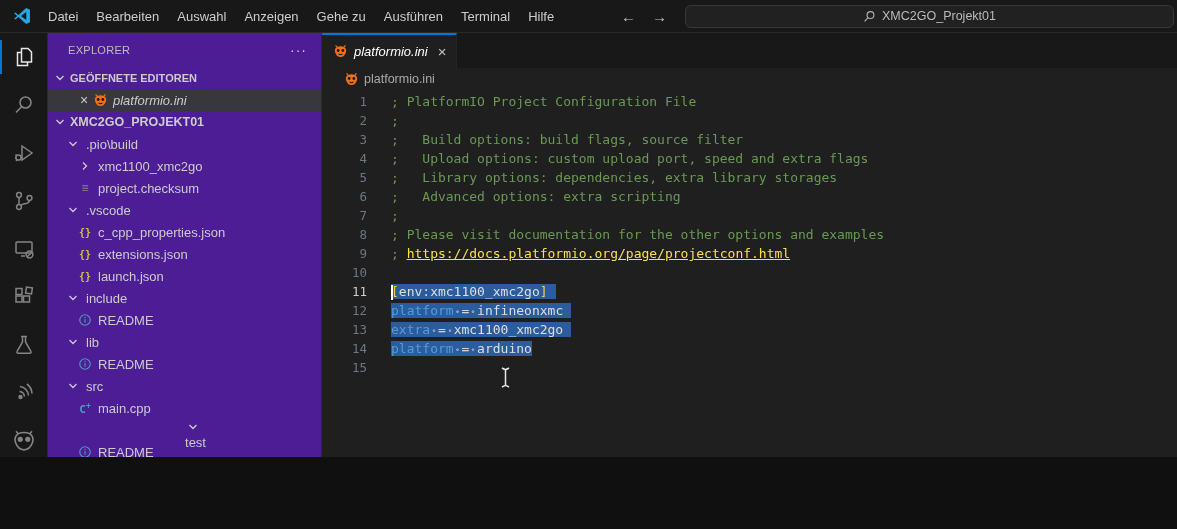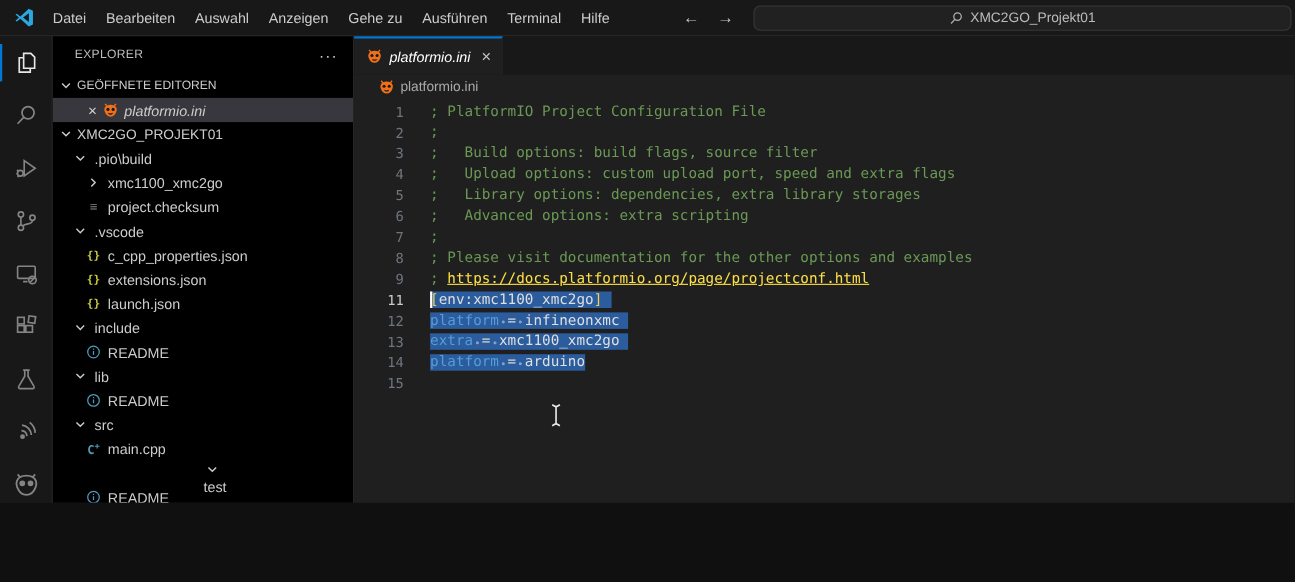--- a/index.html
+++ b/index.html
@@ -23,27 +23,27 @@
 
   
   .activitybar{width:48px;background:#181818;border-right:1px solid #2b2b2b;
                display:flex;flex-direction:column;align-items:center;flex:none;}
   .ab-item{width:48px;height:48px;display:flex;align-items:center;justify-content:center;
            color:#848484;position:relative;}
   .ab-item.active{color:#e7e7e7;}
   .ab-item.active::before{content:"";position:absolute;left:0;top:7px;bottom:7px;width:2px;background:#0078d4;}
 
   
-  .sidebar{width:274px;background:#000000;border-right:1px solid #2b2b2b;flex:none;
+  .sidebar{width:274px;background:#4c1d95;border-right:1px solid #2b2b2b;flex:none;
            font-size:13px;overflow:hidden;}
   .sb-title{height:34px;display:flex;align-items:center;padding:0 14px 0 20px;
             font-size:11px;color:#bdbdbd;letter-spacing:.3px;}
   .sb-dots{margin-left:auto;color:#d0d0d0;font-size:14px;letter-spacing:1px;line-height:8px;}
   .sec-hdr{height:22px;display:flex;align-items:center;padding-left:4px;gap:2px;
-           font-size:11px;font-weight:normal;color:#cccccc;}
+           font-size:11px;font-weight:bold;color:#cccccc;}
   .row{height:22px;display:flex;align-items:center;white-space:nowrap;color:#cccccc;}
   .row.selected{background:#37373d;}
   .row .lbl{margin-left:5px;}
   .row .lbl.italic{font-style:italic;}
   .chev{width:16px;height:16px;flex:none;display:flex;align-items:center;justify-content:center;color:#cccccc;}
   .ficon{width:16px;height:16px;flex:none;display:flex;align-items:center;justify-content:center;font-size:11px;}
   .close-x{width:16px;text-align:center;color:#cccccc;font-size:14px;flex:none;}
   .braces-ic{color:#cbcb41;font-family:"DejaVu Sans Mono",monospace;font-weight:bold;font-size:10px;}
   .cpp-ic{color:#519aba;font-weight:bold;font-size:11px;font-family:"DejaVu Sans Mono",monospace;}
   .cpp-ic sup{font-size:8px;}
@@ -443,20 +443,24 @@
             <span class="content"><span class="tok-comment">;</span></span>
           </div>
           <div class="line">
             <span class="num">8</span>
             <span class="content"><span class="tok-comment">; Please visit documentation for the other options and examples</span></span>
           </div>
           <div class="line">
             <span class="num">9</span>
             <span class="content"><span class="tok-comment">; </span><span class="tok-link">https://docs.platformio.org/page/projectconf.html</span></span>
           </div>
+          <div class="line">
+            <span class="num">10</span>
+            <span class="content"></span>
+          </div>
           <div class="line active">
             <span class="num">11</span>
             <span class="content"><span class="sel extend"><span class="caret"></span><span class="tok-bracket">[</span><span class="tok-plain">env:xmc1100_xmc2go</span><span class="tok-bracket">]</span></span></span>
           </div>
           <div class="line">
             <span class="num">12</span>
             <span class="content"><span class="sel extend"><span class="tok-key">platform</span><span class="tok-ws"> </span><span class="tok-op">=</span><span class="tok-ws"> </span><span class="tok-plain">infineonxmc</span></span></span>
           </div>
           <div class="line">
             <span class="num">13</span>

